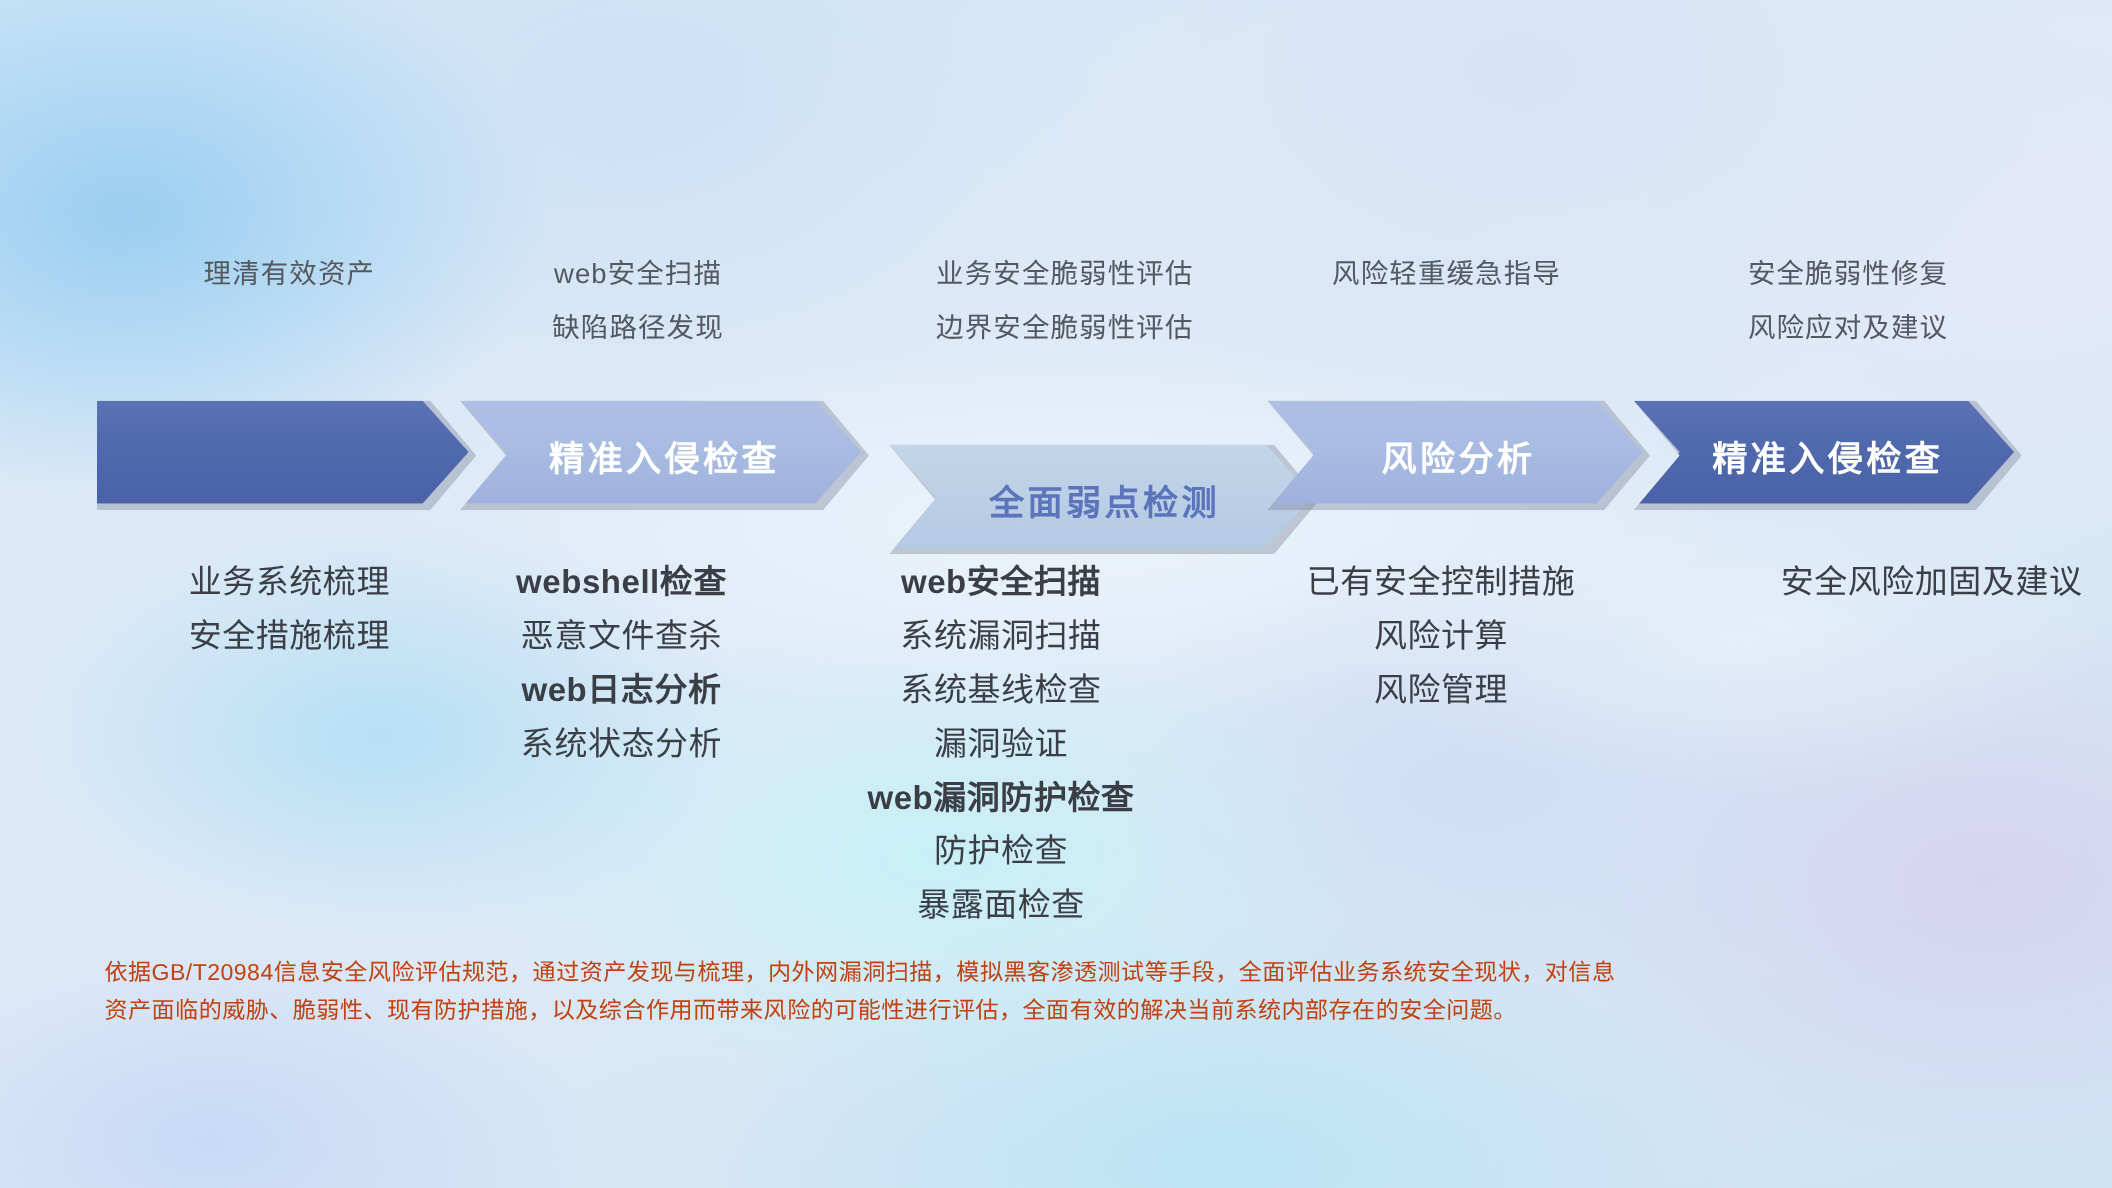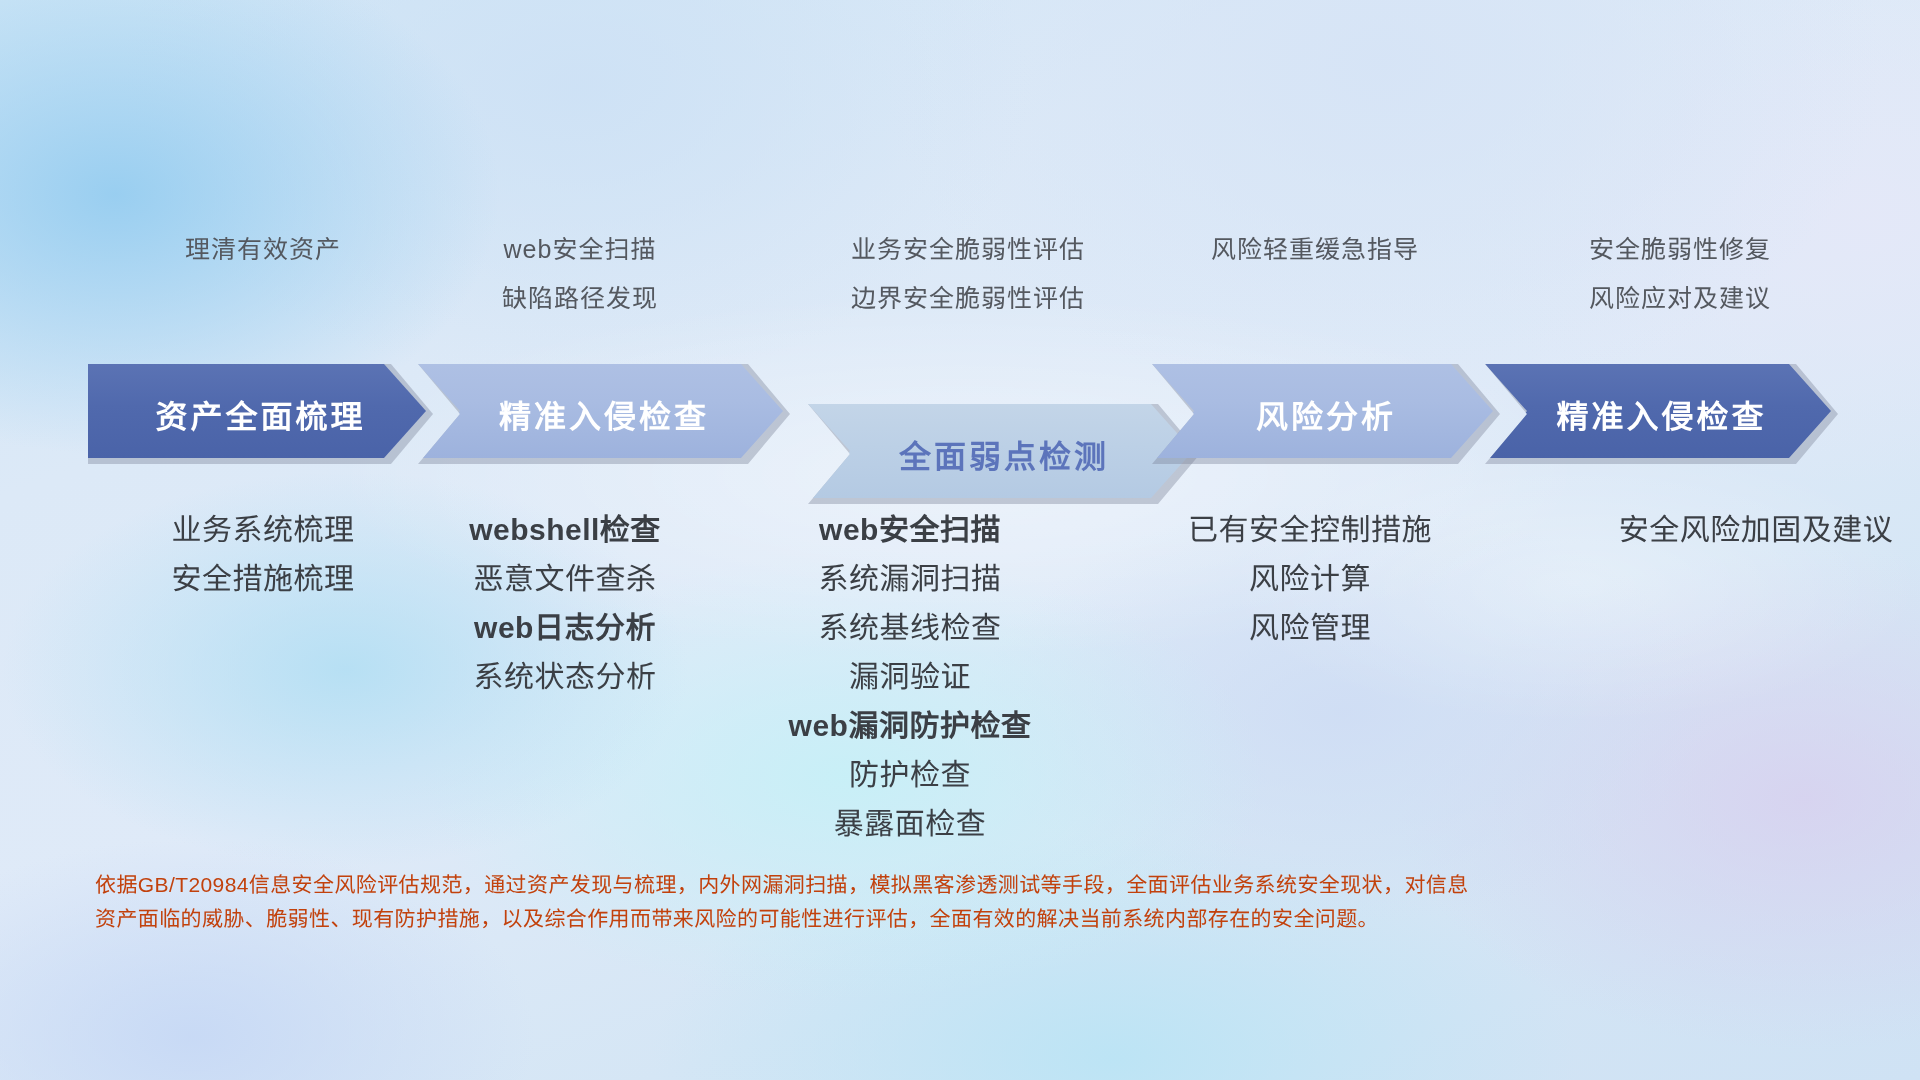--- a/index.html
+++ b/index.html
@@ -160,21 +160,20 @@
   <div class="col-head" style="left:1480px; top:225px; width:400px;">
     <div>安全脆弱性修复</div>
     <div>风险应对及建议</div>
   </div>
 
   <div id="banner">
 
     <div class="chev dark clip-start" style="left:0px; width:345px;">
       <div class="chev-shade"></div>
       <div class="chev-face clip-start"></div>
-      <span class="chev-label">资产全面梳理</span>
     </div>
 
     <div class="chev light clip-mid" style="left:330px; width:372px;">
       <div class="chev-shade"></div>
       <div class="chev-face clip-mid"></div>
       <span class="chev-label">精准入侵检查</span>
     </div>
 
     <div class="chev pale clip-mid" style="left:720px; width:392px;margin-top:40px;">
       <div class="chev-shade"></div>

